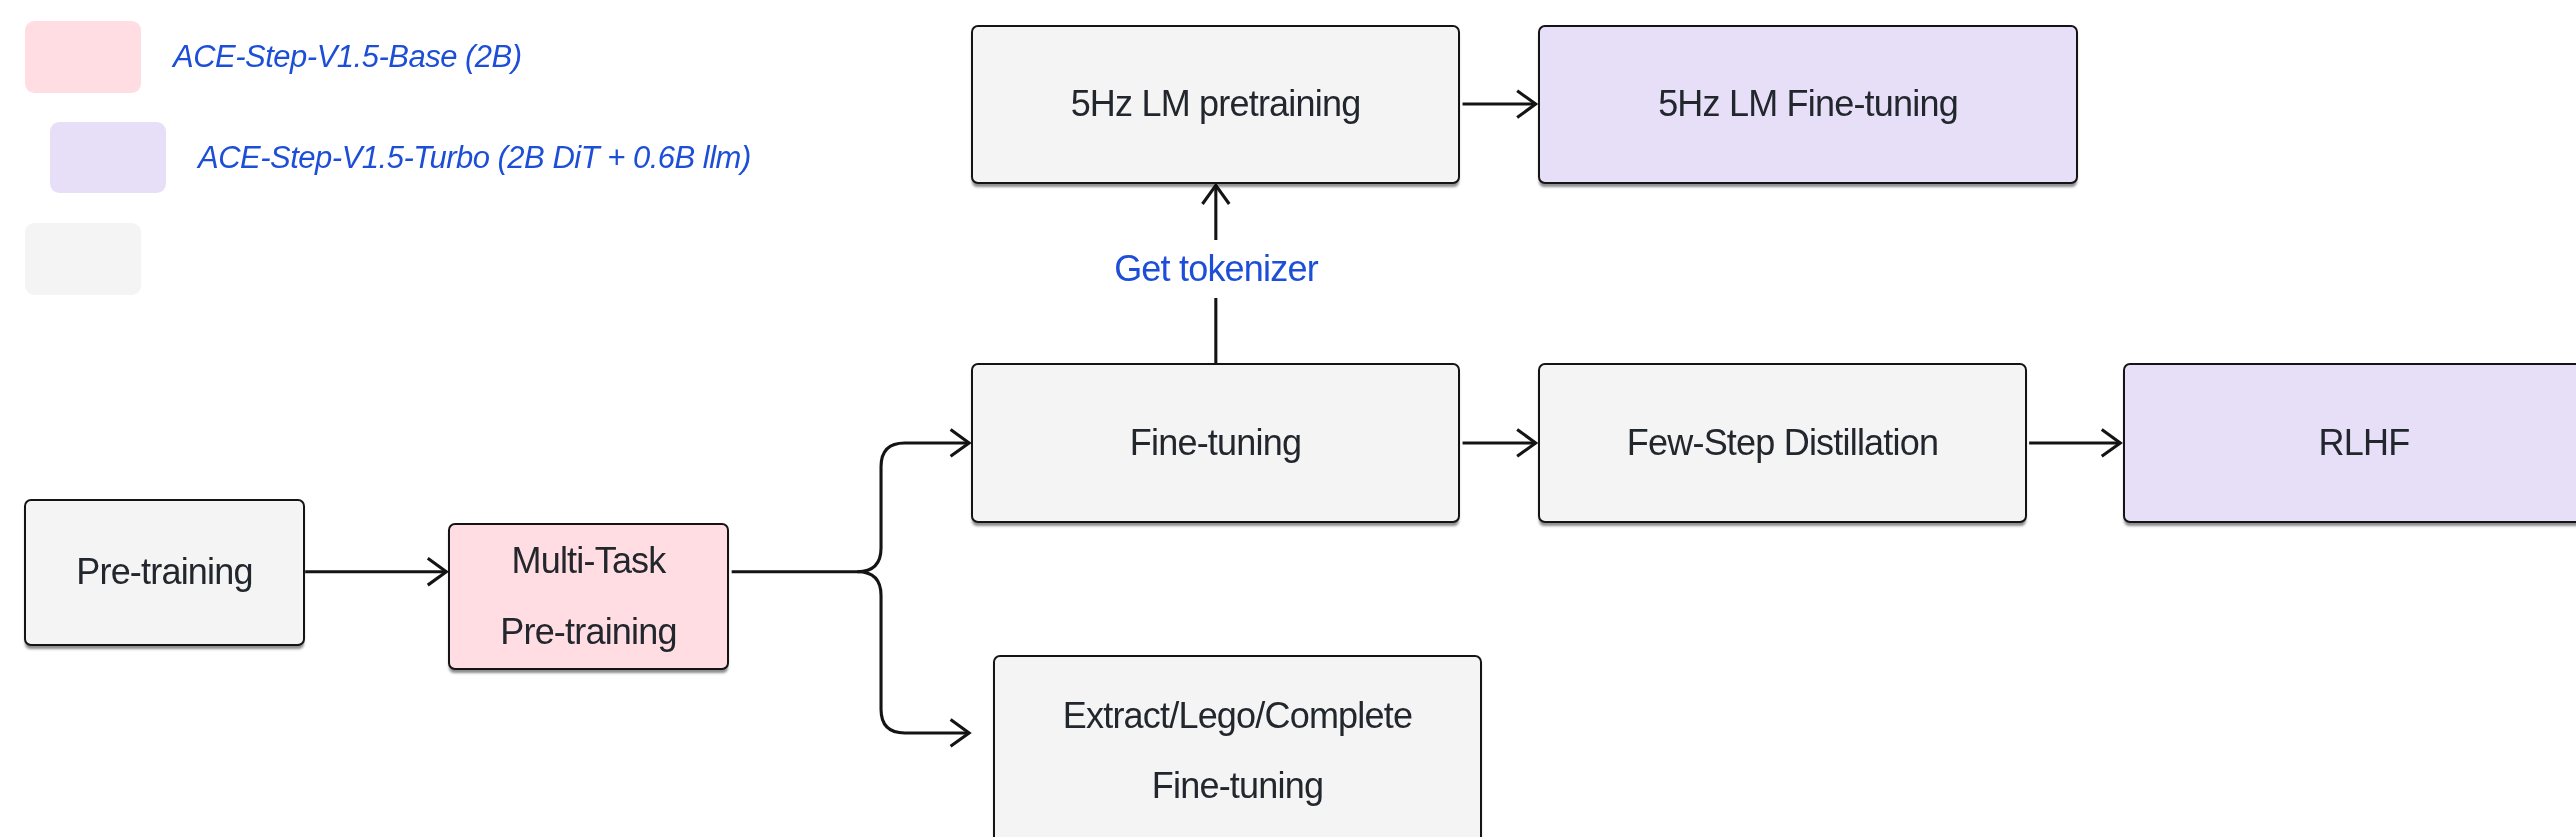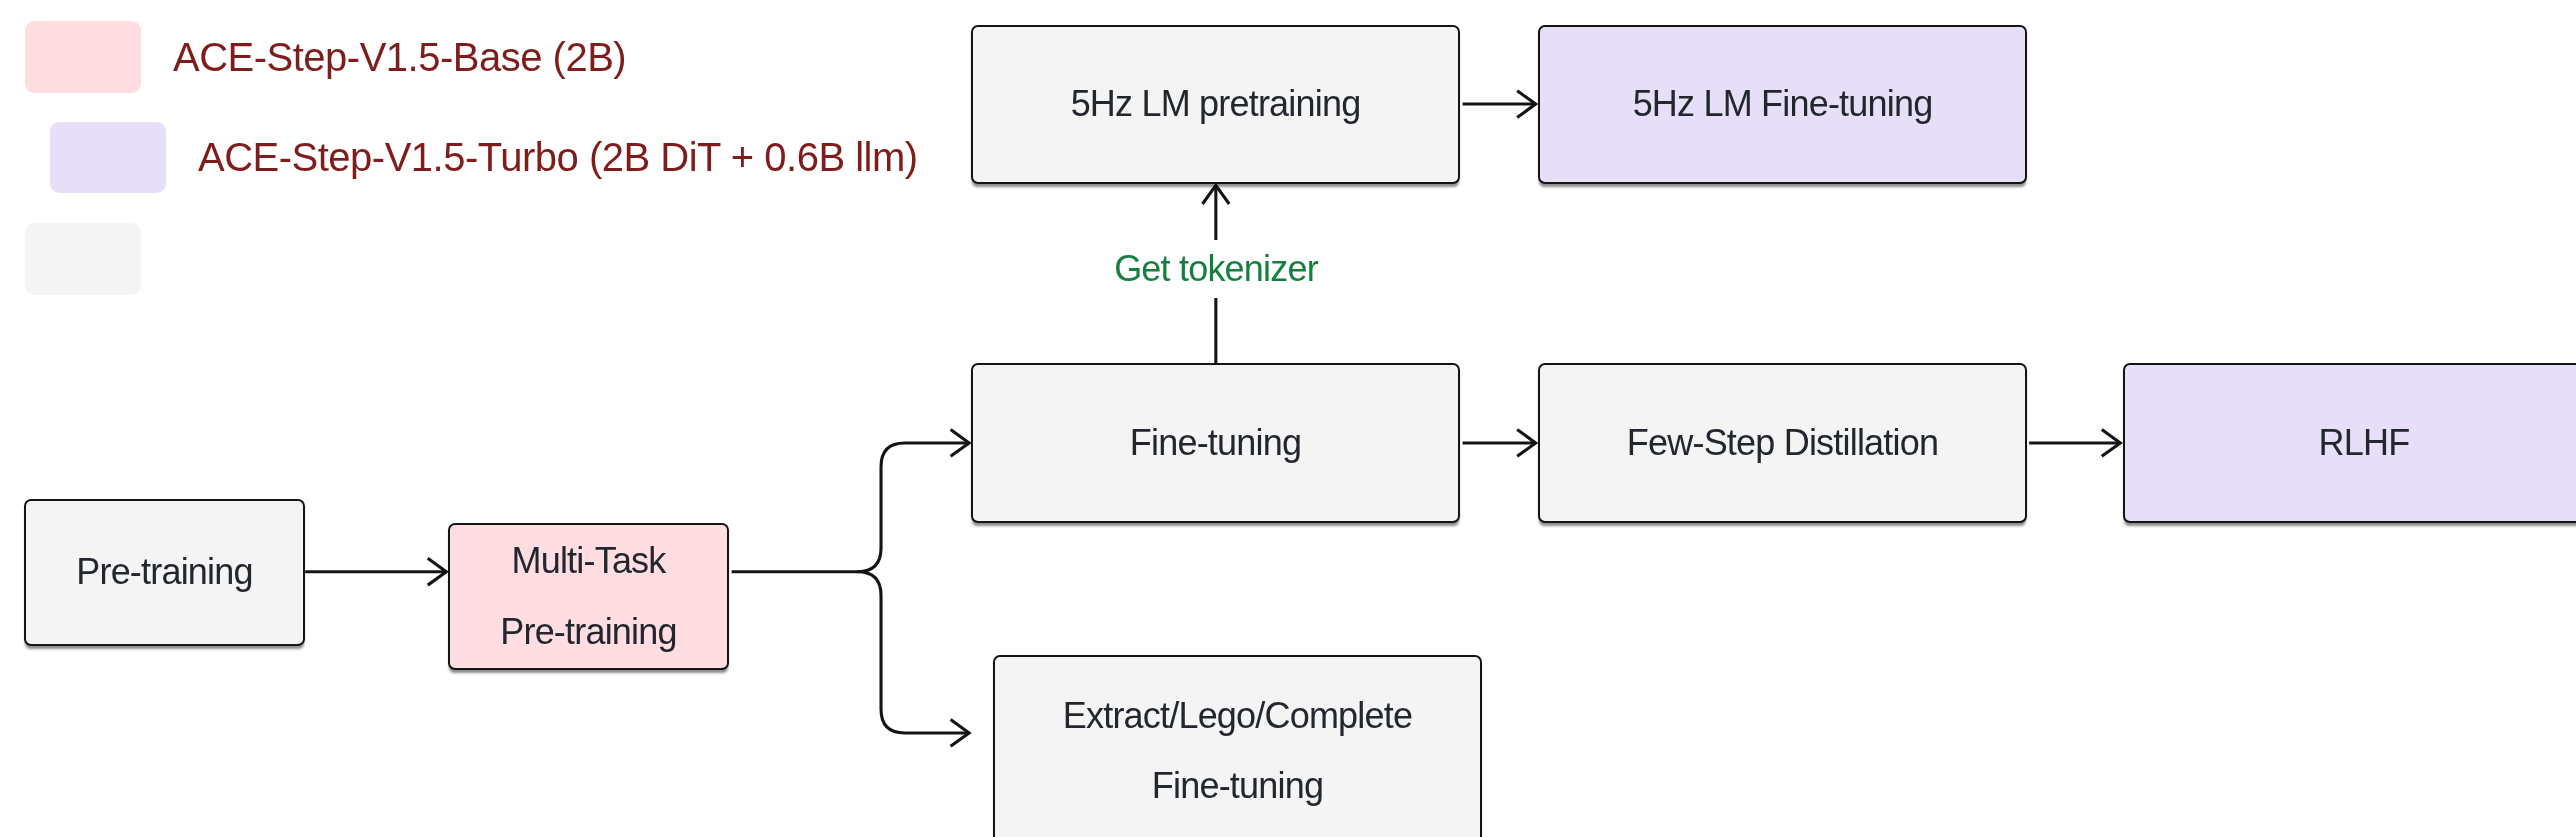--- a/index.html
+++ b/index.html
@@ -30,53 +30,54 @@
     align-items:center;
     justify-content:center;
     text-align:center;
     font-size:36px;
     letter-spacing:-0.8px;
     line-height:1.95;
     color:#22272e;
   }
   .node .line{display:block;white-space:nowrap;}
   .n-fivehz-pre   {left:971px;top:25px;  width:489px;height:159px;}
-  .n-fivehz-ft    {left:1538px;top:25px;  width:489px;height:159px;}
+  .n-fivehz-ft    {left:1538px;top:25px;  width:540px;height:159px;}
   .n-text2music   {left:971px;top:363px; width:489px;height:160px;}
   .n-fewstep      {left:1538px;top:363px; width:489px;height:160px;}
   .n-rlhf         {left:2123px;top:363px; width:482px;height:160px;}
   .n-pretraining  {left:24px;  top:499px; width:281px;height:147px;}
   .n-multitask    {left:448px; top:499px; width:281px;height:147px;margin-top:24px;}
   .n-extract      {left:971px;top:655px;width:489px;height:192px;margin-left:22px;}
   
   .edge-label{
     position:absolute;
     left:1087px;top:240px;width:258px;height:58px;
     background:#ffffff;
     display:flex;align-items:center;justify-content:center;
-    font-size:36px;letter-spacing:-0.8px;color:#15803d;
+    font-size:36px;letter-spacing:-0.8px;color:#1d4ed8;
     white-space:nowrap;
   }
   
   .legend{position:absolute;left:0;top:0;}
   .legend-row{position:absolute;left:25px;display:flex;align-items:center;}
   .legend-row.r0{top:21px;height:72px;}
   .legend-row.r1{top:122px;height:71px;padding-left:25px;}
   .legend-row.r2{top:223px;height:72px;}
   .swatch{
     width:116px;height:100%;
     border-radius:9.3px;
     flex:0 0 auto;
   }
   .legend-label{
     margin-left:32px;
-    font-size:40px;
+    font-size:31px;
     letter-spacing:-0.5px;
-    color:#7f1d1d;
+    color:#1d4ed8;
     white-space:nowrap;
+    font-style:italic;
   }
 </style>
 </head>
 <body>
 
 <div class="canvas">
 
   <svg class="edges" viewBox="0 0 5107 1625">
 
     <path d="M592,1110 H866"></path>

